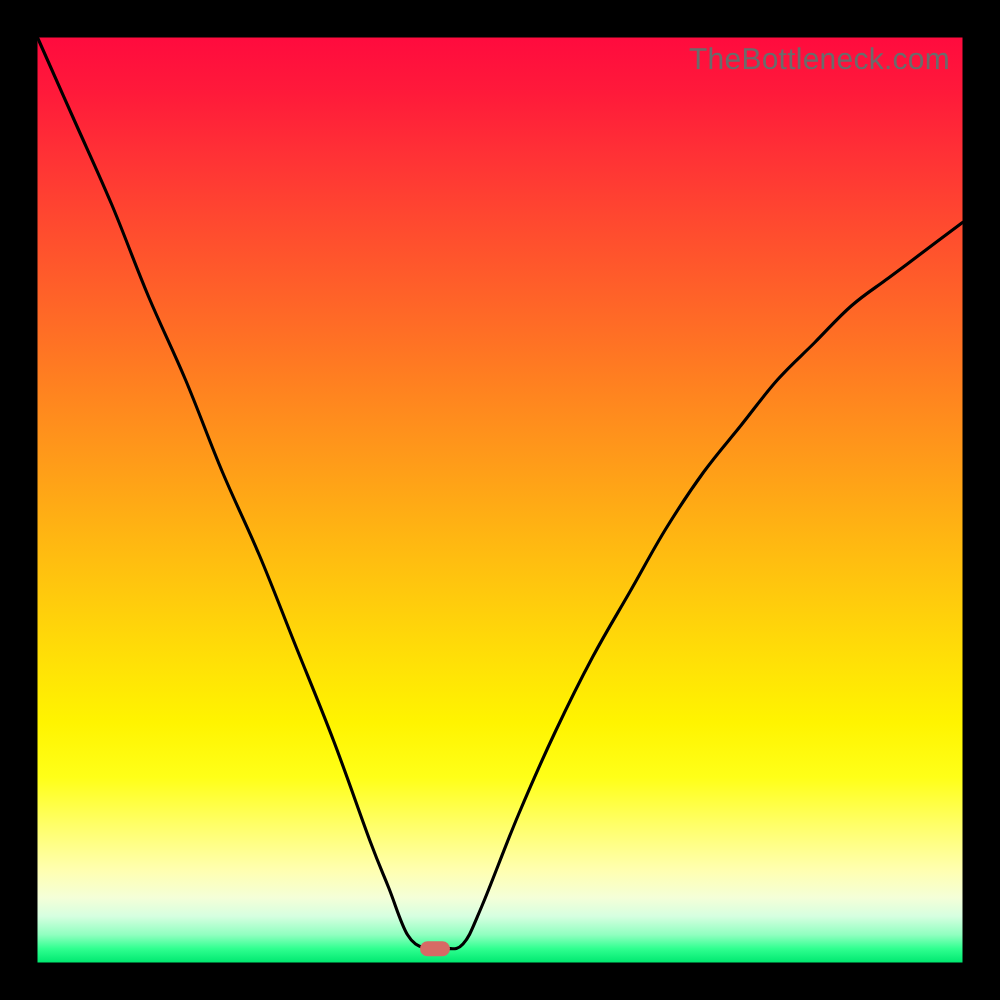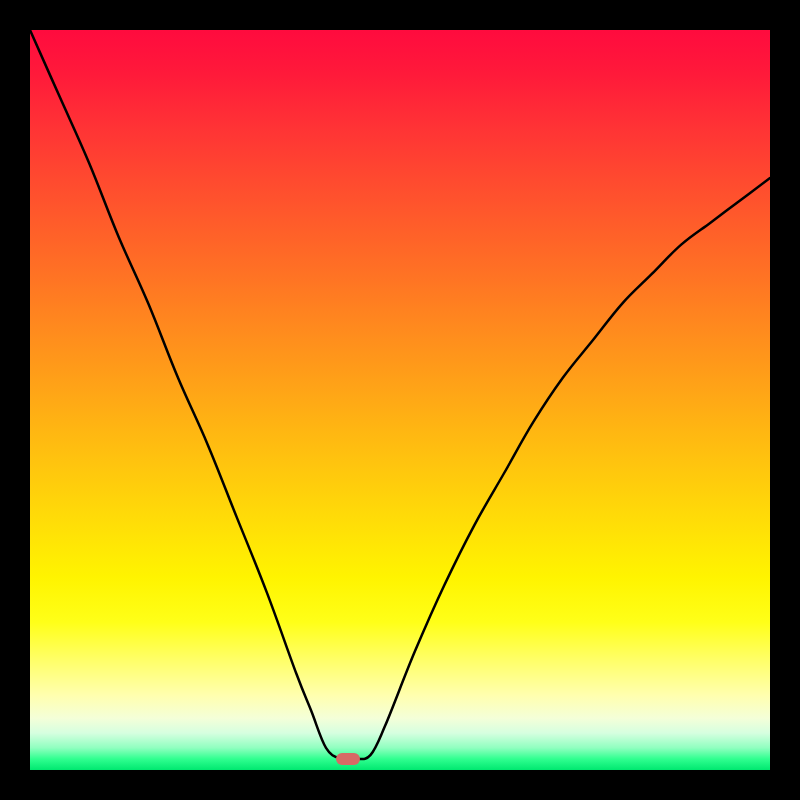--- a/index.html
+++ b/index.html
@@ -71,20 +71,21 @@
     background: #d76a65;
     border-radius: 6px;
     transform: translate(-50%, -50%);
   }
 </style>
 </head>
 <body>
 
 <div class="frame">
   <div class="plot-area">
+    <div class="watermark">TheBottleneck.com</div>
 
     <svg class="curve" viewBox="0 0 740 740" preserveAspectRatio="none">
       <path id="curve-path" fill="none" stroke="#000000" stroke-width="2.5" stroke-linejoin="round" stroke-linecap="round" d="M 0.0 0.0 C 5.3 12.0, 18.9 42.6, 29.6 66.6 C 40.3 90.6, 48.5 107.9, 59.2 133.2 C 69.9 158.5, 78.1 181.9, 88.8 207.2 C 99.5 232.5, 107.7 248.5, 118.4 273.8 C 129.1 299.1, 137.3 322.5, 148.0 347.8 C 158.7 373.1, 166.9 389.1, 177.6 414.4 C 188.3 439.7, 196.5 461.8, 207.2 488.4 C 217.9 515.0, 226.1 534.4, 236.8 562.4 C 247.5 590.4, 258.4 622.5, 266.4 643.8 C 274.4 665.1, 275.9 667.5, 281.2 680.8 C 286.5 694.1, 290.7 709.1, 296.0 717.8 C 301.3 726.5, 305.5 726.9, 310.8 728.9 C 316.1 730.9, 320.3 729.6, 325.6 728.9 C 330.9 728.2, 335.1 731.2, 340.4 725.2 C 345.7 719.2, 347.2 714.2, 355.2 695.6 C 363.2 677.0, 374.1 646.9, 384.8 621.6 C 395.5 596.3, 403.7 577.6, 414.4 555.0 C 425.1 532.4, 433.3 515.8, 444.0 495.8 C 454.7 475.8, 462.9 462.6, 473.6 444.0 C 484.3 425.4, 492.5 409.5, 503.2 392.2 C 513.9 374.9, 522.1 362.5, 532.8 347.8 C 543.5 333.1, 551.7 324.1, 562.4 310.8 C 573.1 297.5, 581.3 285.8, 592.0 273.8 C 602.7 261.8, 610.9 254.9, 621.6 244.2 C 632.3 233.5, 640.5 223.9, 651.2 214.6 C 661.9 205.3, 670.1 200.4, 680.8 192.4 C 691.5 184.4, 699.7 178.2, 710.4 170.2 C 721.1 162.2, 734.7 152.0, 740.0 148.0"></path>
     </svg>
 
     <div id="min-marker" class="marker" style="left: 318.2px; top: 728.9px; background: rgb(215, 106, 101);"></div>
   </div>
 </div>
 
 </body></html>

